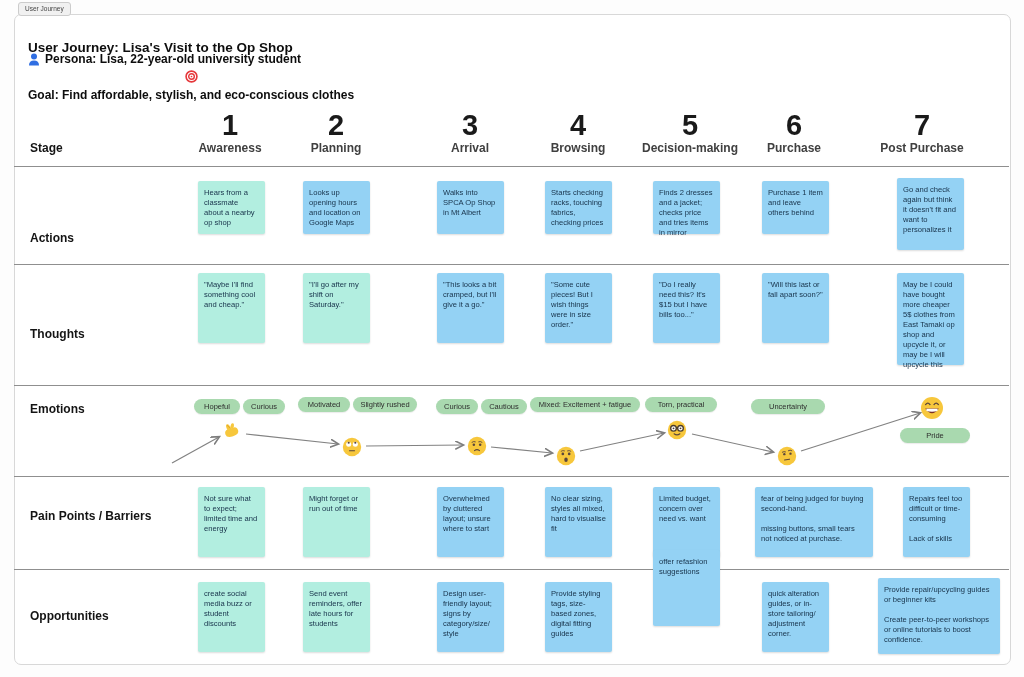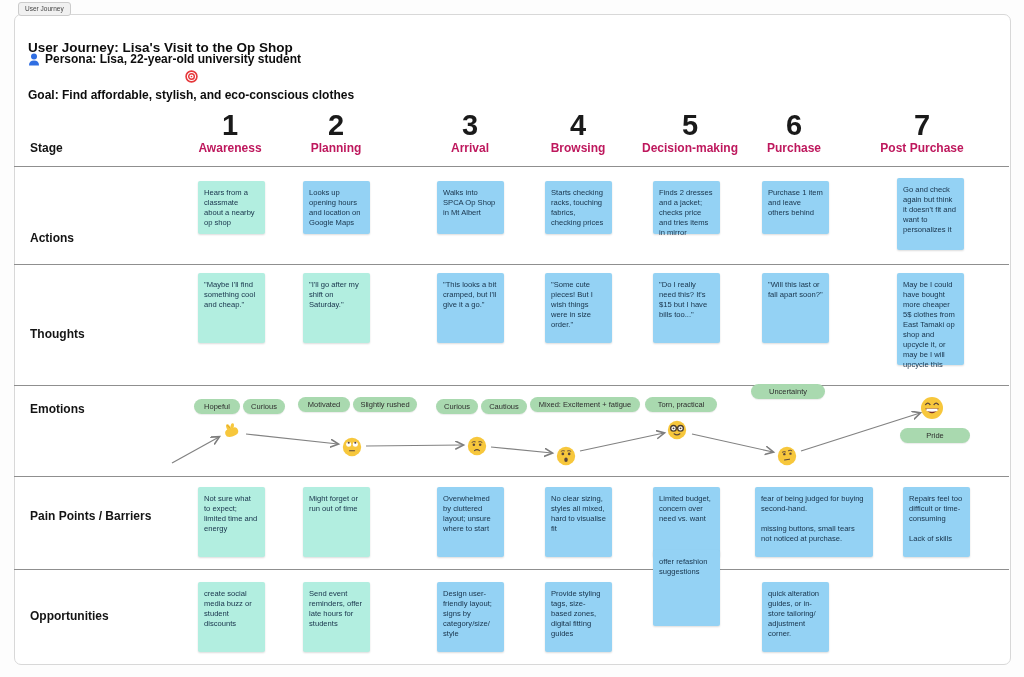--- a/index.html
+++ b/index.html
@@ -9,21 +9,21 @@
   .tab{position:absolute;left:18px;top:2px;height:12px;line-height:12px;padding:0 6px;background:#f1f1f1;border:1px solid #cccccc;border-radius:3px;font-size:6.5px;color:#444;}
 
   .title{position:absolute;left:28px;top:40px;font-size:13.5px;font-weight:700;color:#0d0d0d;}
   .hline-row{position:absolute;left:14px;width:995px;height:0;border-top:1.5px solid #8f8f8f;}
   .subline{position:absolute;left:28px;font-size:12px;font-weight:700;color:#0d0d0d;display:flex;align-items:center;gap:5px;}
   .subline svg{flex:0 0 auto;}
 
   .stage-label,.row-label{position:absolute;left:30px;font-size:12px;font-weight:700;color:#141414;white-space:nowrap;}
   .stage-col{position:absolute;top:110px;width:140px;text-align:center;}
   .stage-num{font-size:29px;font-weight:600;line-height:30px;color:#1a1a1a;}
-  .stage-name{font-size:12px;font-weight:700;margin-top:1px;color:#be185d;}
+  .stage-name{font-size:12px;font-weight:700;margin-top:1px;color:#404040;}
   .sc1{left:160px}.sc2{left:266px}.sc3{left:400px}.sc4{left:508px}.sc5{left:620px}.sc6{left:724px}.sc7{left:852px}
 
   .note{position:absolute;width:67px;border-radius:2px;padding:7px 6px;box-sizing:border-box;font-size:7.6px;line-height:1.32;color:#17324a;white-space:pre-line;box-shadow:0 1px 2px rgba(0,0,0,.14);}
   .mint{background:#b2eee0;}
   .blue{background:#94d2f4;}
   .c1{left:198px}.c2{left:303px}.c3{left:437px}.c4{left:545px}.c5{left:653px}.c6{left:762px}.c7{left:897px}
   .r-act{top:181px;height:53px}
   .r-tho{top:273px;height:70px}
   .r-tho.tall{height:92px}
   .r-pain{top:487px;height:70px}
@@ -33,21 +33,21 @@
 
   .pill{position:absolute;height:15px;line-height:15px;background:#a9d9af;border-radius:8px;text-align:center;font-size:7.5px;color:#2e2e2e;box-shadow:0 1px 1px rgba(0,0,0,.08);}
   .pl1{left:194px;top:399px;width:46px}
   .pl2{left:243px;top:399px;width:42px}
   .pl3{left:298px;top:397px;width:52px}
   .pl4{left:353px;top:397px;width:64px}
   .pl5{left:436px;top:399px;width:42px}
   .pl6{left:481px;top:399px;width:46px}
   .pl7{left:530px;top:397px;width:110px}
   .pl8{left:645px;top:397px;width:72px}
-  .pl9{left:751px;top:384px;width:74px}
+  .pl9{left:751px;top:399px;width:74px}
   .pl10{left:900px;top:428px;width:70px}
 
   .zigzag{position:absolute;left:14px;top:385px;width:995px;height:92px;pointer-events:none;}
   .emoji{position:absolute;width:20px;height:20px;}
   .emoji svg{width:100%;height:100%;display:block;}
   .em1{left:221px;top:420px}
   .em2{left:342px;top:437px}
   .em3{left:467px;top:436px}
   .em4{left:556px;top:446px}
   .em5{left:667px;top:420px}
@@ -243,14 +243,17 @@
   <div class="note blue r-pain wide6">fear of being judged for buying second-hand.
 
 missing buttons, small tears not noticed at purchase.</div>
 
   <div class="note mint r-opp c2">Send event reminders, offer late hours for students</div>
   <div class="note mint r-opp c1">create social media buzz or student discounts</div>
   <div class="note blue r-opp c3">Design user-friendly layout; signs by category/size/ style</div>
   <div class="note blue r-opp c4">Provide styling tags, size-based zones, digital fitting guides</div>
   <div class="note blue r-opp c5" style="top:550px;height:76px;">offer refashion suggestions</div>
   <div class="note blue r-opp c6">quick alteration guides, or in-store tailoring/ adjustment corner.</div>
+  <div class="note blue r-opp wide7">Provide repair/upcycling guides or beginner kits
+
+Create peer-to-peer workshops or online tutorials to boost confidence.</div>
 
 </div>
 
 </body></html>

